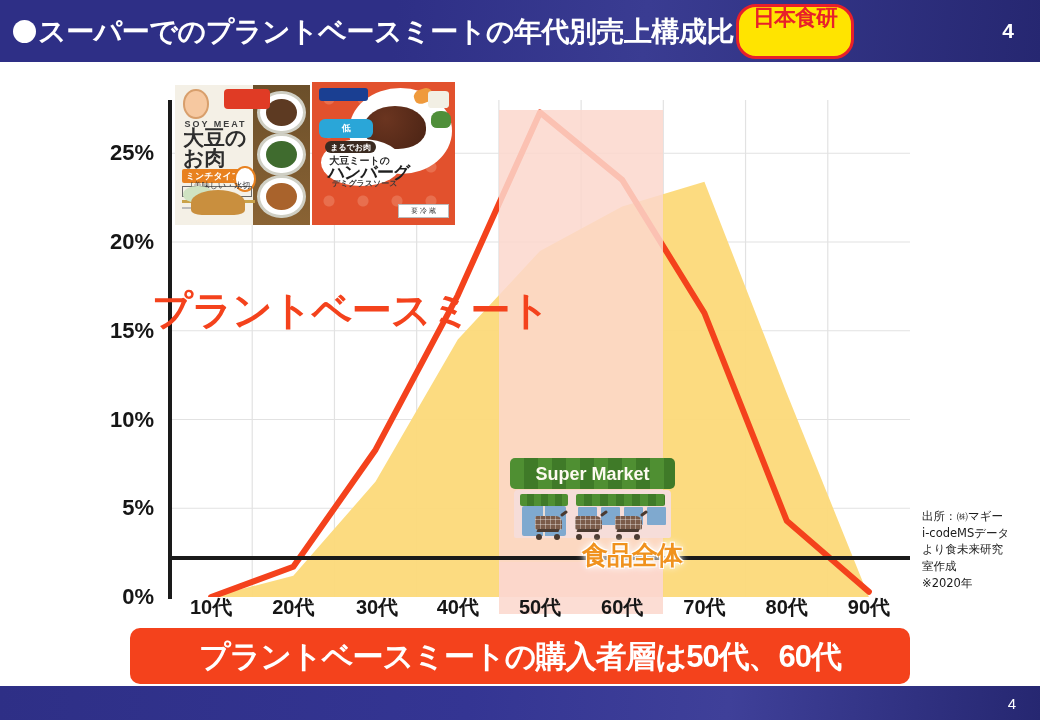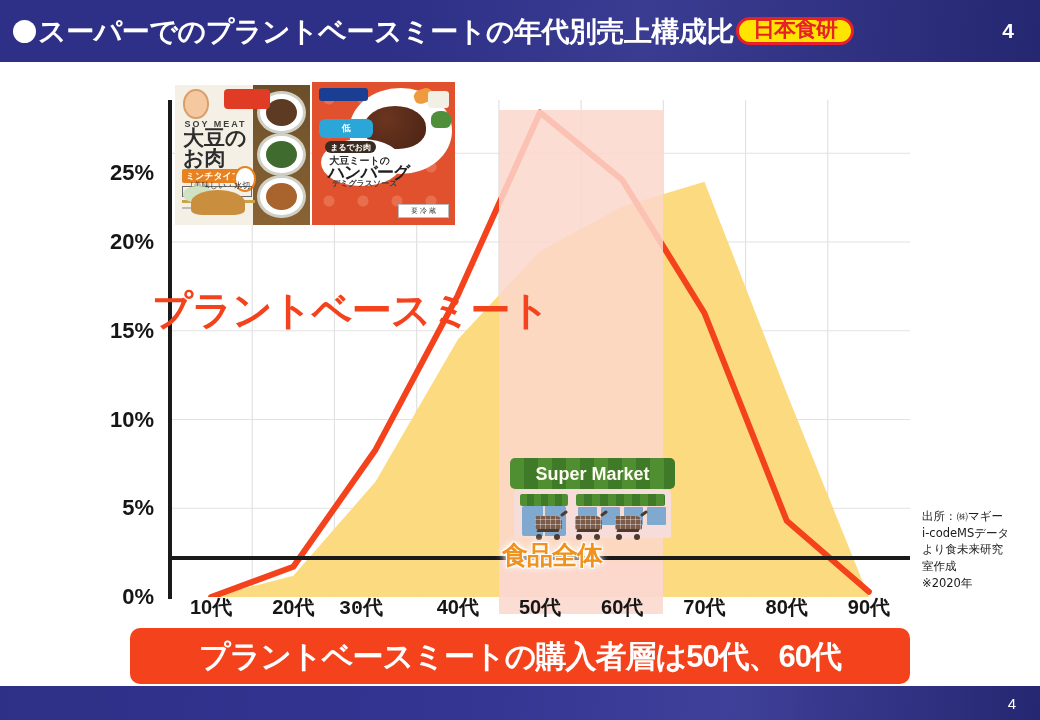--- a/index.html
+++ b/index.html
@@ -20,23 +20,23 @@
   .header-bullet {
     width:23px; height:23px; border-radius:50%; background:#fff;
     margin-left:13px; margin-right:2px; flex:0 0 auto;
   }
   .header-title {
     color:#ffffff; font-size:28px; font-weight:bold; letter-spacing:-0.5px;
     white-space:nowrap; line-height:1; padding-top:2px;
   }
   .brand-badge {
     margin-left:2px; flex:0 0 auto;
-    width:118px; height:28px; border-radius:20px;
+    width:118px; height:55px; border-radius:20px;
     background:#ffe400; border:3px solid #e8202a;
-    display:flex; align-items:flex-end; justify-content:center;
+    display:flex; align-items:flex-start; justify-content:center;
   }
   .brand-badge span {
     color:#e8202a; font-size:22px; font-weight:bold; letter-spacing:-1px;
     line-height:1; padding-bottom:2px;
   }
   .header-page {
     color:#ffffff; font-size:21px; font-weight:bold;
     margin-left:auto; margin-right:26px;
   }
 
@@ -186,21 +186,21 @@
     background-image:repeating-linear-gradient(90deg,rgba(255,255,255,.35) 0 1px,transparent 1px 5px),
                      repeating-linear-gradient(0deg,rgba(255,255,255,.35) 0 1px,transparent 1px 5px); }
   .cart .handle { position:absolute; left:27px; top:-4px; width:8px; height:3px;
     background:#4b3a30; border-radius:2px; transform:rotate(-35deg); }
   .cart .leg { position:absolute; left:4px; top:13px; width:22px; height:3px;
     background:#4b3a30; transform:skewX(-20deg); }
   .cart .wh { position:absolute; top:18px; width:6px; height:6px; border-radius:50%; background:#4b3a30; }
   .cart .wh1{left:3px;} .cart .wh2{left:21px;}
   .c1{left:31px;} .c2{left:71px;} .c3{left:111px;}
   .market-caption {
-    position:absolute; left:0; top:84px; width:180px; text-align:left;
+    position:absolute; left:0; top:84px; width:180px; text-align:right;
     font-size:26px; font-weight:bold; color:#f0921e; letter-spacing:-1px;
     text-shadow: 0 0 6px #fff, 0 0 10px #fff, 1px 1px 0 #fff, -1px -1px 0 #fff,
                  1px -1px 0 #fff, -1px 1px 0 #fff;
     line-height:1;
   }
 
   
   .source {
     position:absolute; left:922px; top:446px; width:116px;
     font-size:11.5px; color:#1a1a1a; line-height:1.45;
@@ -270,27 +270,27 @@
 
     <div class="axis-y"></div>
     <div class="axis-x"></div>
 
     <div class="ylabels" id="ylabels">
         <div style="top: 497px;">0%</div>
         <div style="top: 408.3px;">5%</div>
         <div style="top: 319.5px;">10%</div>
         <div style="top: 230.8px;">15%</div>
         <div style="top: 142px;">20%</div>
-        <div style="top: 53.3px; margin-top: 20px;">25%</div>
+        <div style="top: 53.3px;">25%</div>
       </div>
 
     <div class="xlabels" id="xlabels">
         <div style="left: 41.1px;">10代</div>
         <div style="left: 123.3px;">20代</div>
-        <div style="left: 191px; font-family: Liberation Mono, monospace;">30代</div>
+        <div style="left: 207px;">30代</div>
         <div style="left: 287.8px;">40代</div>
         <div style="left: 370px;">50代</div>
         <div style="left: 452.2px;">60代</div>
         <div style="left: 534.4px;">70代</div>
         <div style="left: 616.7px;">80代</div>
         <div style="left: 698.9px;">90代</div>
       </div>
 
     <div class="prod prod1">
       <div class="p1-bg"></div>

